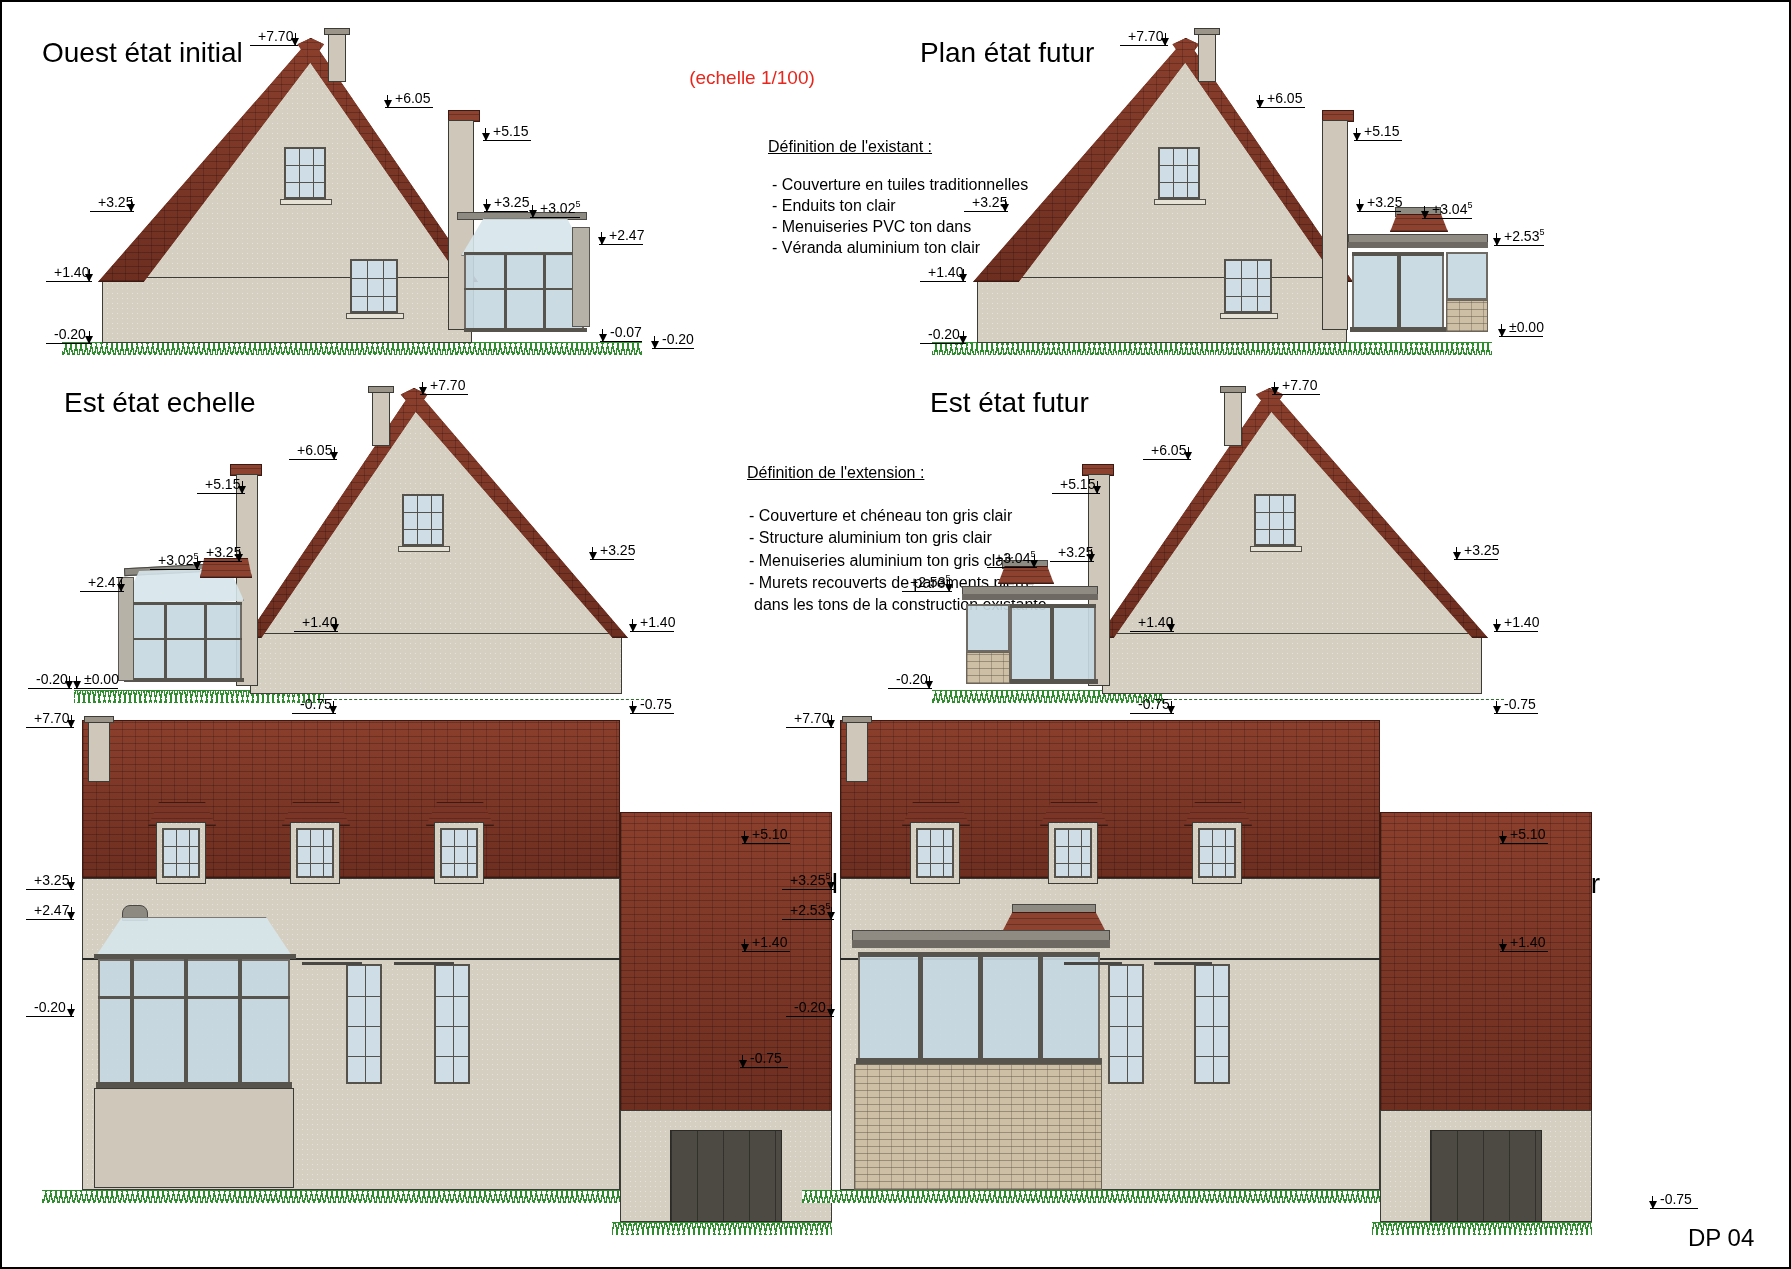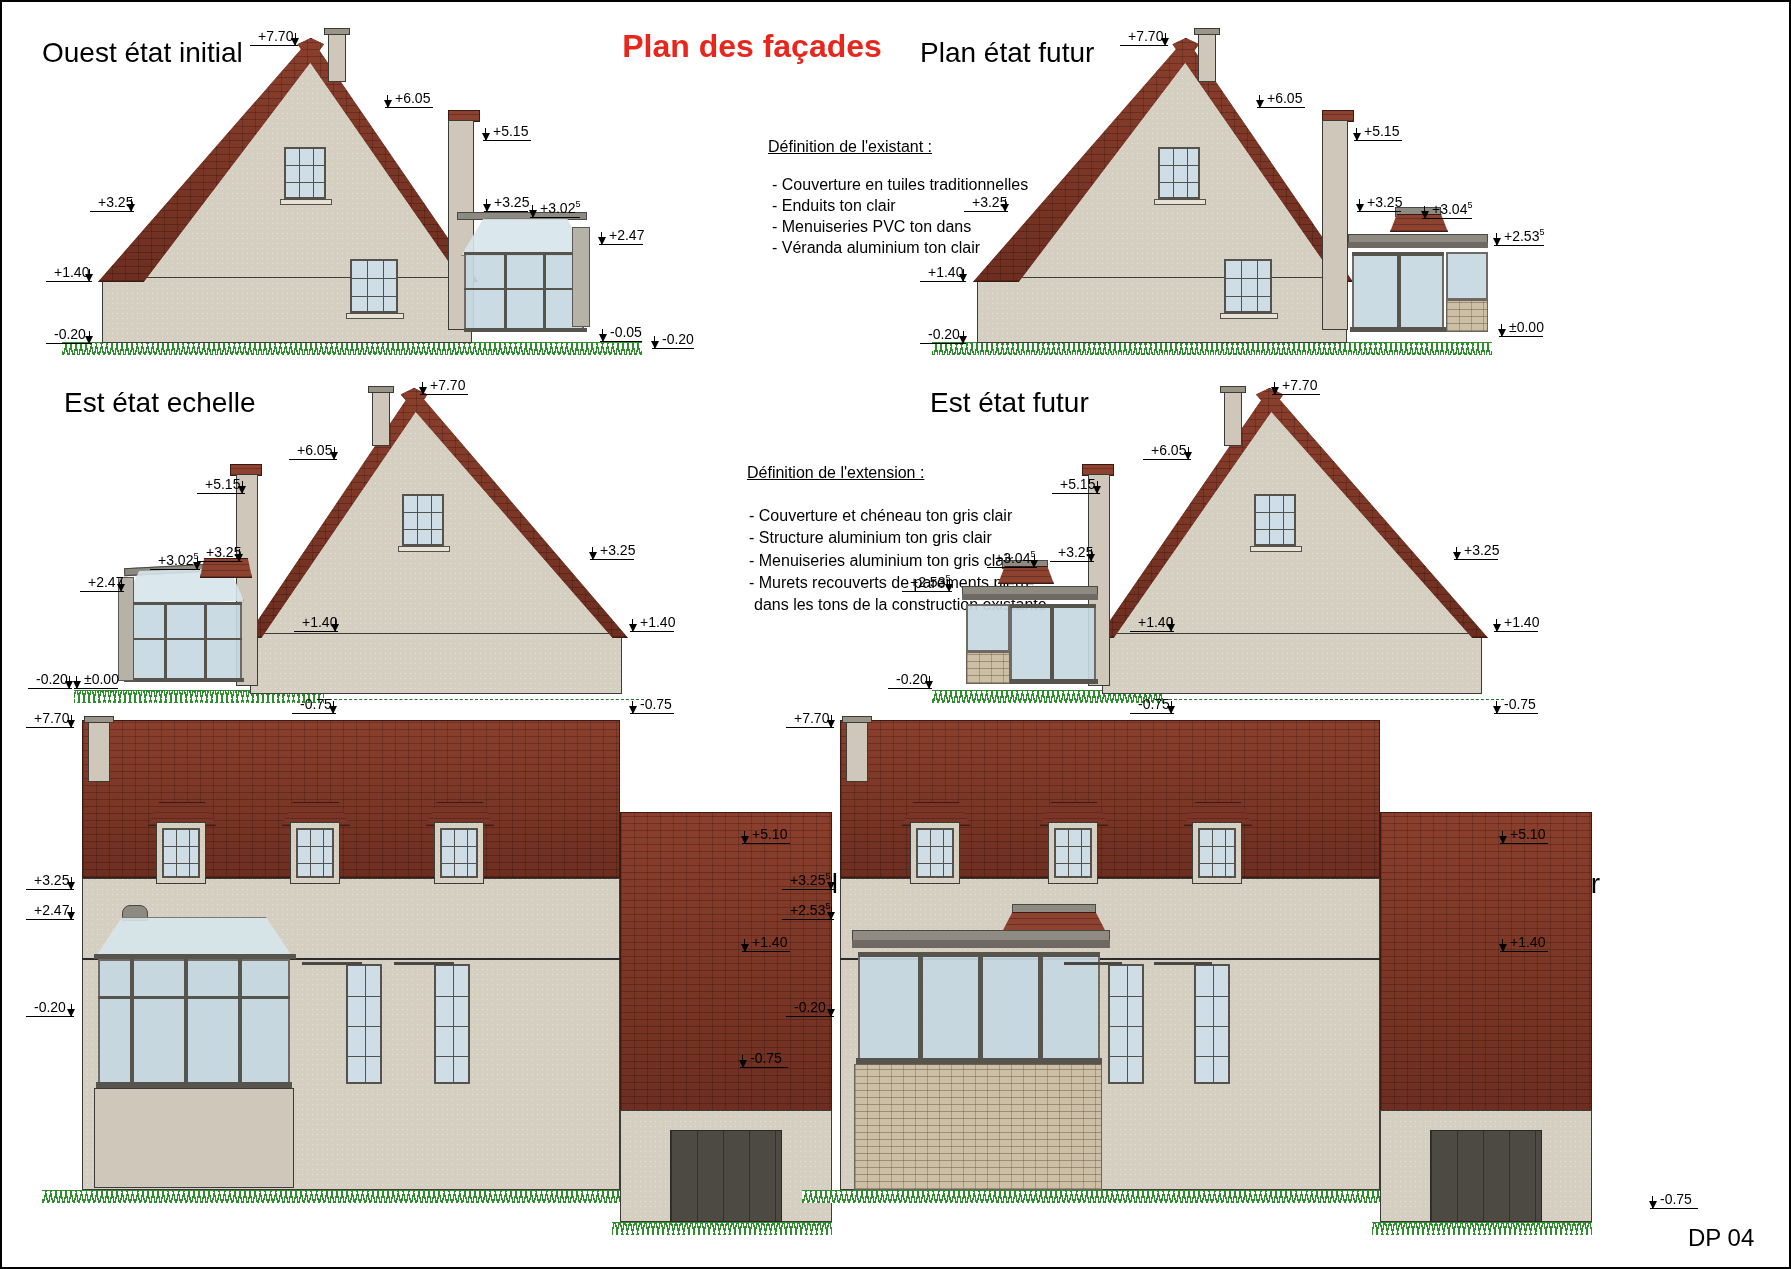--- a/index.html
+++ b/index.html
@@ -74,21 +74,21 @@
                          repeating-linear-gradient(90deg, rgba(90,80,65,.35) 0 1px, transparent 1px 12px);}
   .garagedoor{position:absolute;box-sizing:border-box;background:#4c4a42;border:1px solid #2c2a26;
         background-image:repeating-linear-gradient(90deg, rgba(0,0,0,.35) 0 1px, transparent 1px 26px);}
   .thinline{position:absolute;background:#2a2a28;}
 </style>
 </head>
 <body>
 
 <div id="sheet">
 
-  <div class="lbl title-main" style="left:540px;top:26px;width:420px;">Plan des façades</div>
+  <div class="lbl title-sub" style="left:540px;top:65px;width:420px;">(echelle 1/100)</div>
 
   <div>
     <div class="lbl note-head" style="left:766px;top:136px;">Définition de l'existant :</div>
     <div class="lbl note-line" style="left:770px;top:174px;">- Couverture en tuiles traditionnelles</div>
     <div class="lbl note-line" style="left:770px;top:195px;">- Enduits ton clair</div>
     <div class="lbl note-line" style="left:770px;top:216px;">- Menuiseries PVC ton dans</div>
     <div class="lbl note-line" style="left:770px;top:237px;">- Véranda aluminium ton clair</div>
   </div>
 
   <div>
@@ -198,21 +198,21 @@
     <div class="lev r" style="left:44px;top:320px;width:46px;">
       <div class="bar" style="width:46px;"></div>
         <div class="stem"></div>
         <div class="ar"></div>
       <span class="t">-0.20</span>
     </div>
     <div class="lev l" style="left:598px;top:318px;width:42px;">
       <div class="bar" style="width:42px;"></div>
         <div class="stem"></div>
         <div class="ar"></div>
-      <span class="t">-0.05</span>
+      <span class="t">-0.07</span>
     </div>
     <div class="lev l" style="left:650px;top:325px;width:42px;">
       <div class="bar" style="width:42px;"></div>
         <div class="stem"></div>
         <div class="ar"></div>
       <span class="t">-0.20</span>
     </div>
   </div>
 
   <div>

